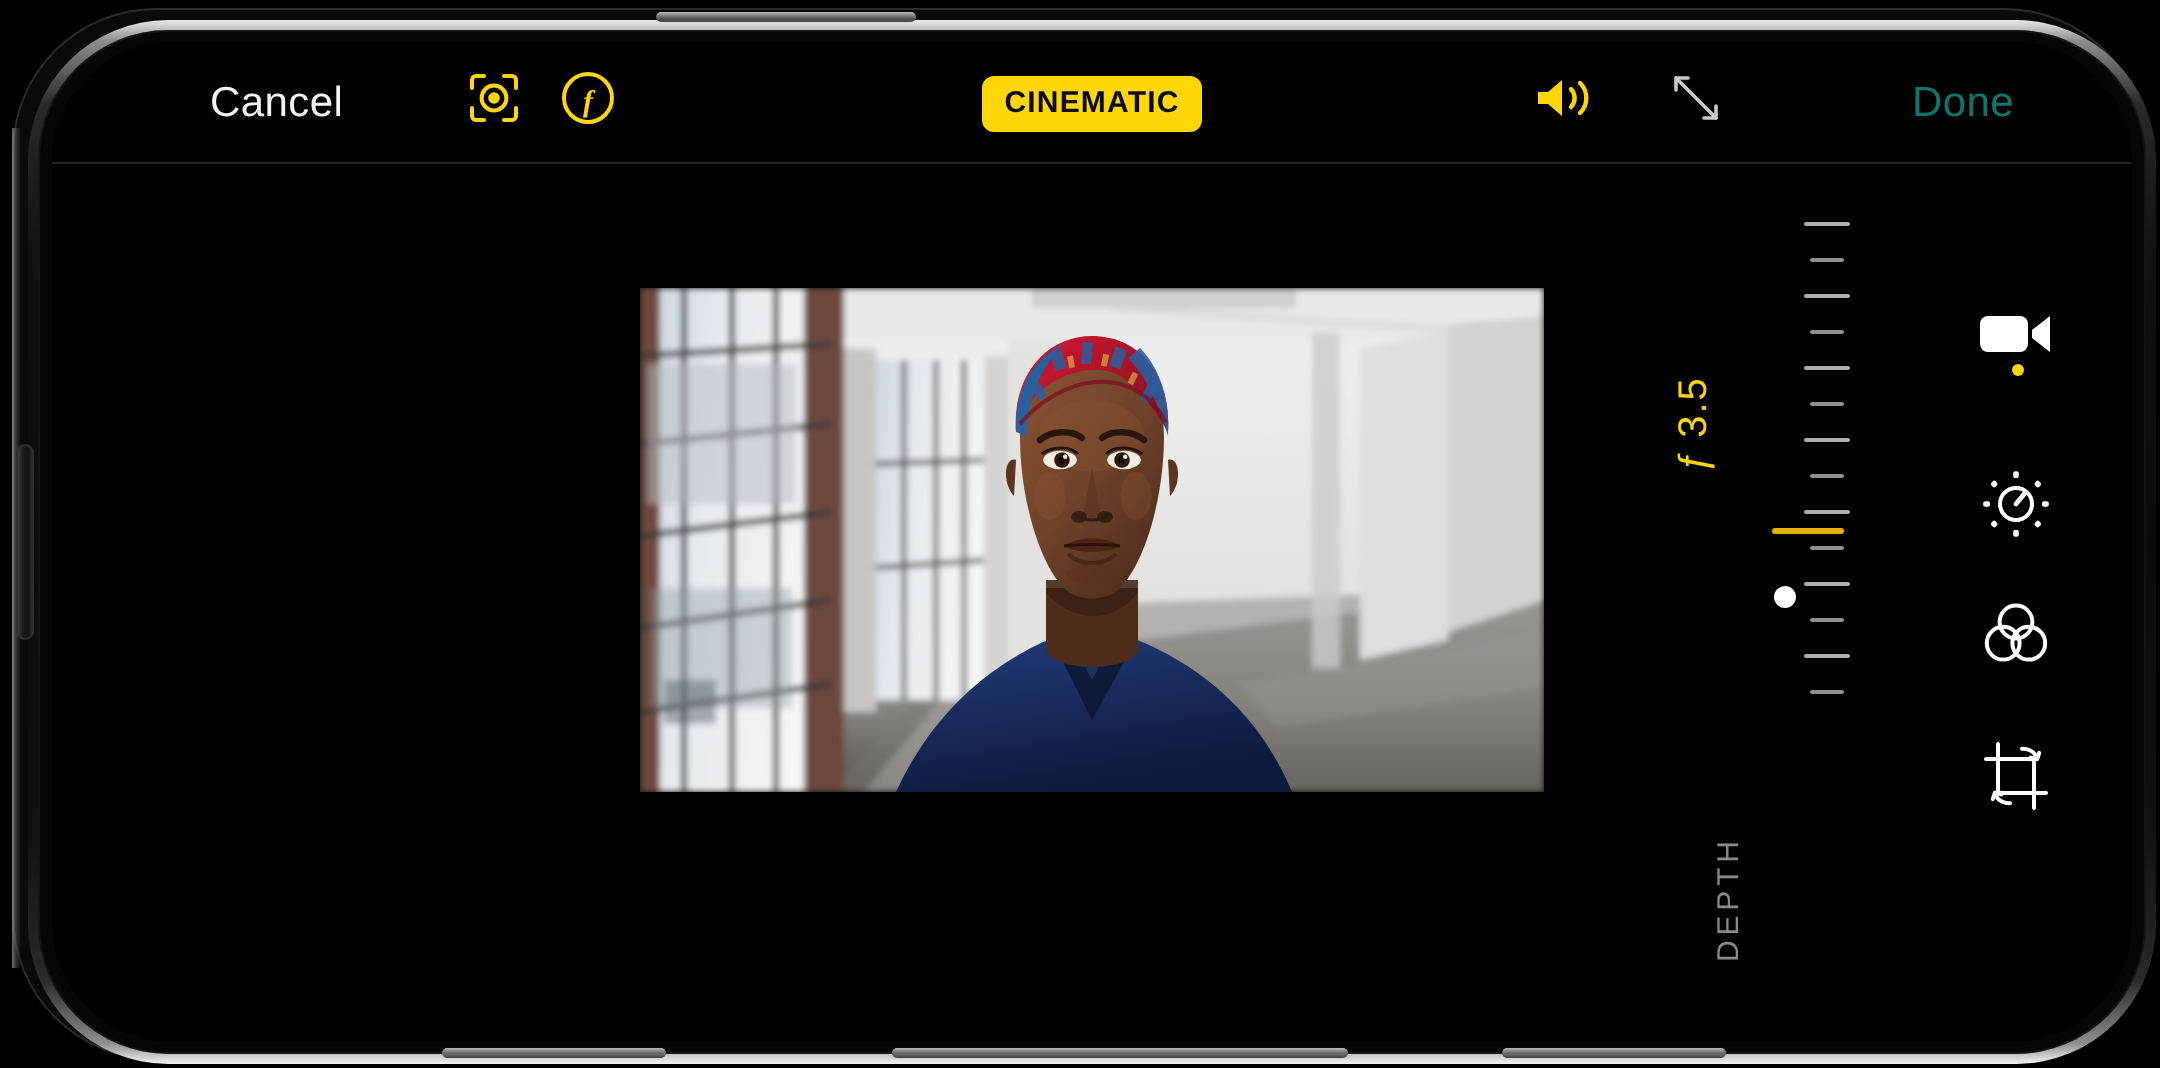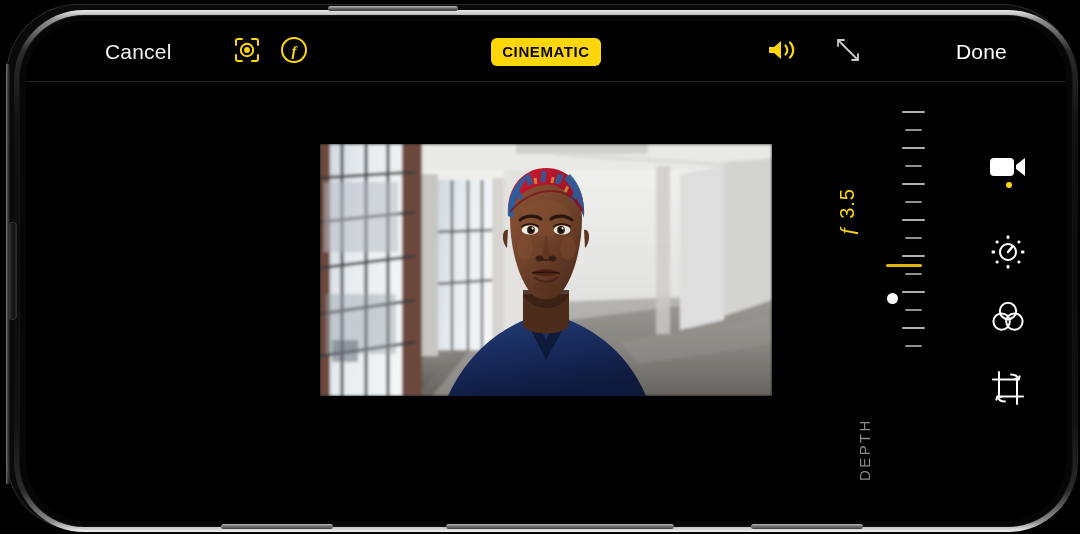--- a/index.html
+++ b/index.html
@@ -85,21 +85,21 @@
     border-bottom:1px solid #232323;
     text-align:right;
   }
   .tb-item { position:absolute; top:0; height:61px; display:flex; align-items:center; }
 
   .txt-cancel {
     left:79px; color:#f2f2f2; font-size:21px; letter-spacing:.2px;
     cursor:pointer;
   }
   .txt-done {
-    right:59px; color:#ffffff; font-size:21px; letter-spacing:.2px;
+    right:59px; color:#0f766e; font-size:21px; letter-spacing:.2px;
     cursor:pointer;
   }
 
   .icon-btn { cursor:pointer; }
 
   
   .ic-track { left:203px; width:36px; justify-content:center; }
   .ic-fstop { left:250px; width:36px; justify-content:center; }
   .ic-speaker { left:733px; width:48px; justify-content:center; }
   .ic-expand  { left:800px; width:44px; justify-content:center; }

